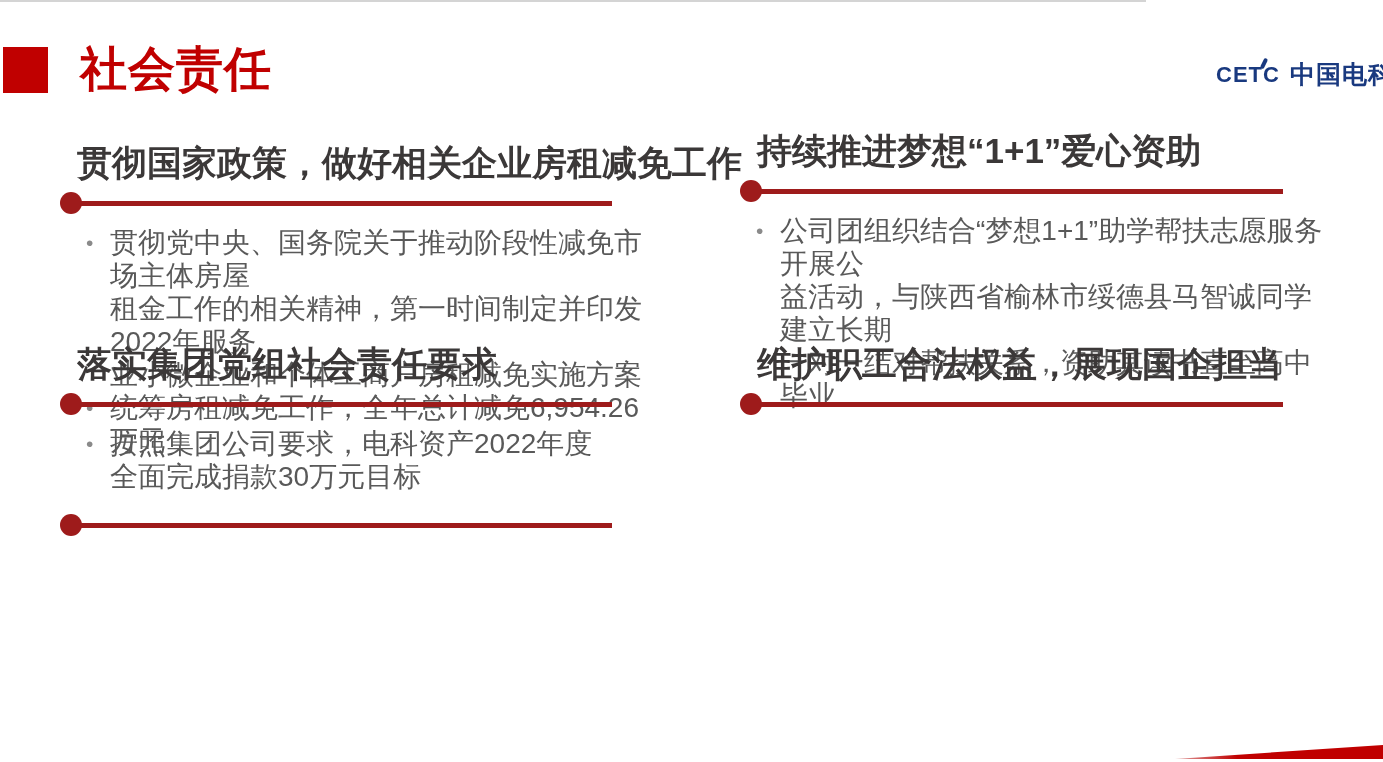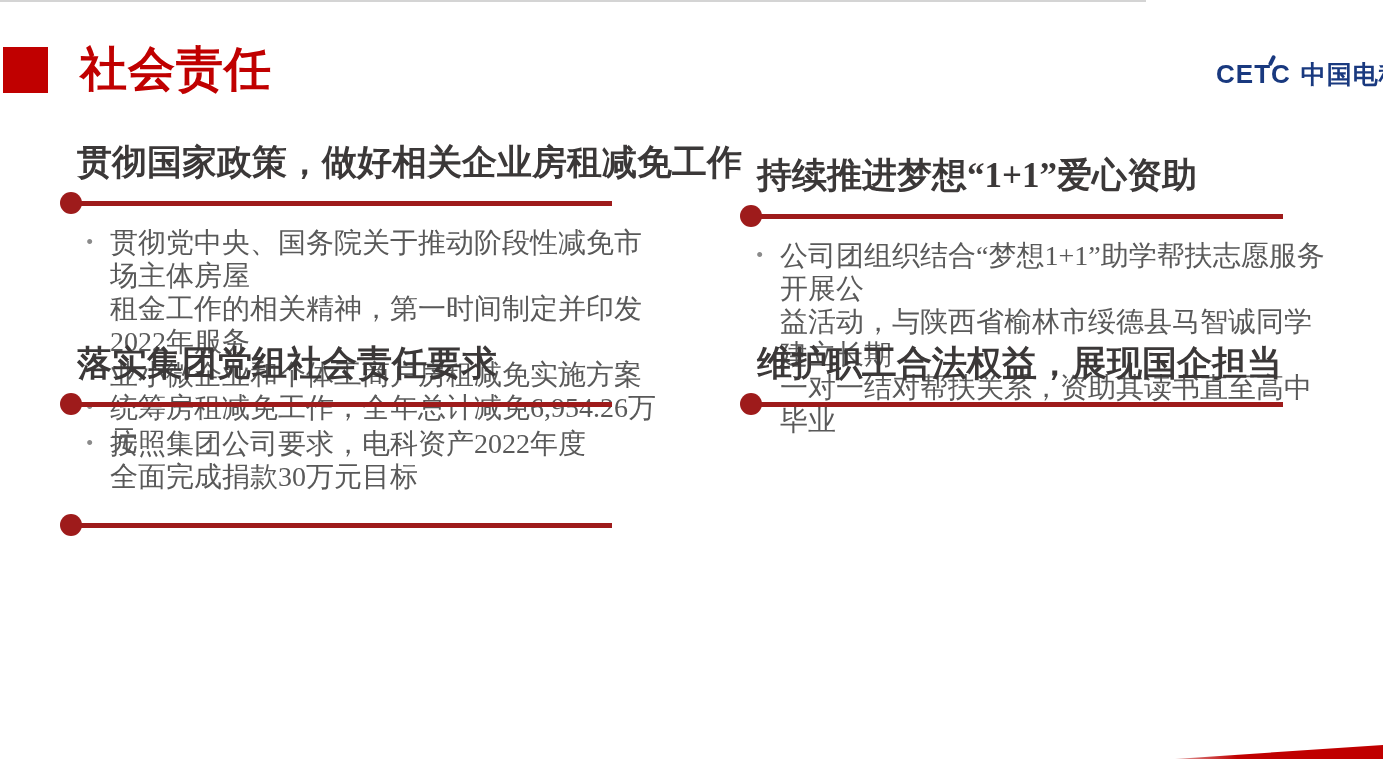--- a/index.html
+++ b/index.html
@@ -29,35 +29,35 @@
     letter-spacing:1px;
     text-align:right;
   }
   
   .logo {
     position:absolute; left:1216px; top:58px;
     display:flex; align-items:center;
     color:#19397F; white-space:nowrap;
   }
   .logo-latin {
-    font-size:26px; font-weight:800; letter-spacing:1px;
+    font-size:22px; font-weight:800; letter-spacing:1px;
     display:inline-flex; align-items:flex-end;
   }
   .logo-t { position:relative; display:inline-block; }
   .logo-tick {
     position:absolute; top:-4px; right:-3px;
     width:4px; height:11px; background:#19397F;
     border-radius:2px; transform:rotate(26deg);
   }
   .logo-cjk {
     margin-left:10px;
     font-size:25px; font-weight:bold; letter-spacing:1px;
   }
   
-  .block { position:absolute;font-family:Liberation Serif, serif; }
+  .block { position:absolute; }
   .block.left  { left:60px;  width:552px; }
   .block.right { left:740px; width:543px; }
   .block h2 {
     margin-left:17px;
     font-size:35px; line-height:46px;
     font-weight:bold; color:#3B3838;
     white-space:nowrap;
   }
   .divider {
     display:flex; align-items:center;
@@ -141,21 +141,21 @@
   </ul>
 </section>
 
 <section class="block left" style="top:508px">
   <div class="divider">
     <span class="dot"></span>
     <span class="rule"></span>
   </div>
 </section>
 
-<section class="block right" style="top:153px">
+<section class="block right" style="top:128px">
   <h2>持续推进梦想“1+1”爱心资助</h2>
   <div class="divider">
     <span class="dot"></span>
     <span class="rule"></span>
   </div>
   <ul class="bullets">
     <li>公司团组织结合“梦想1+1”助学帮扶志愿服务开展公
 益活动，与陕西省榆林市绥德县马智诚同学建立长期
 一对一结对帮扶关系，资助其读书直至高中毕业</li>
   </ul>

